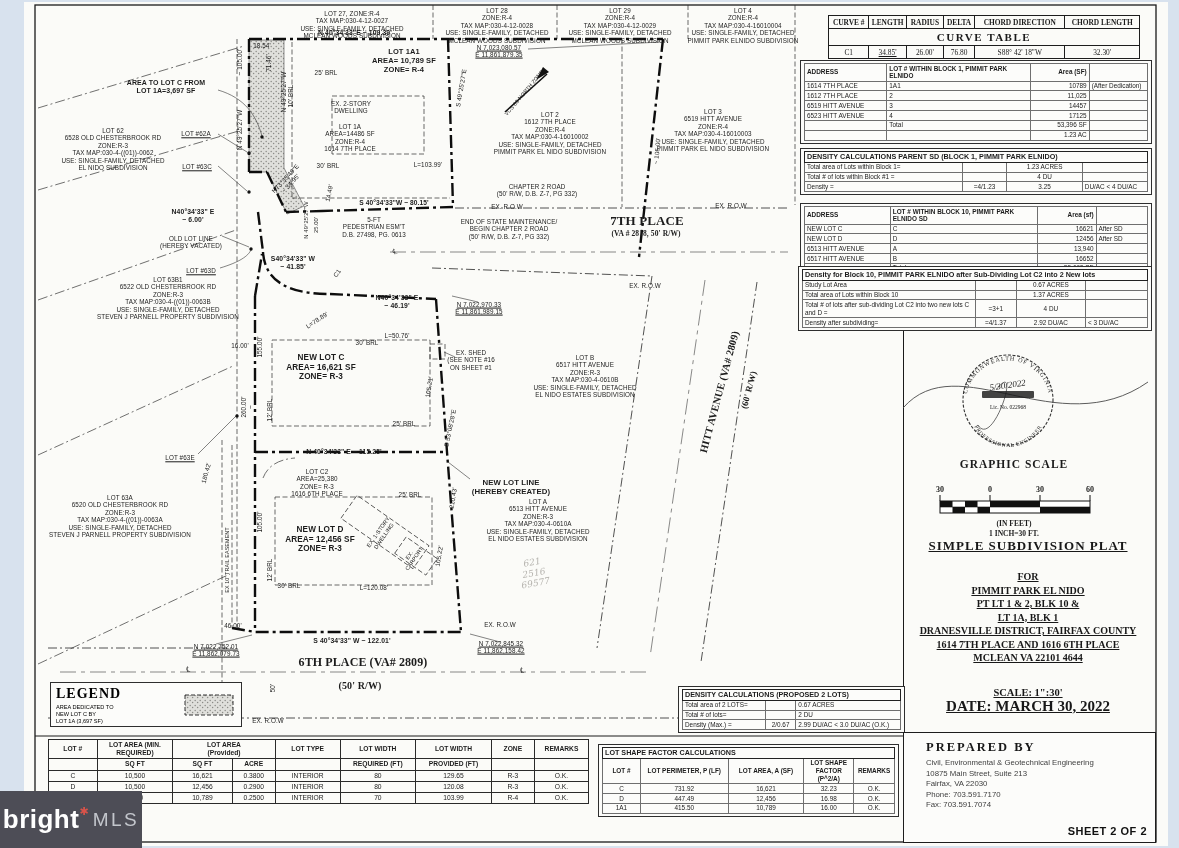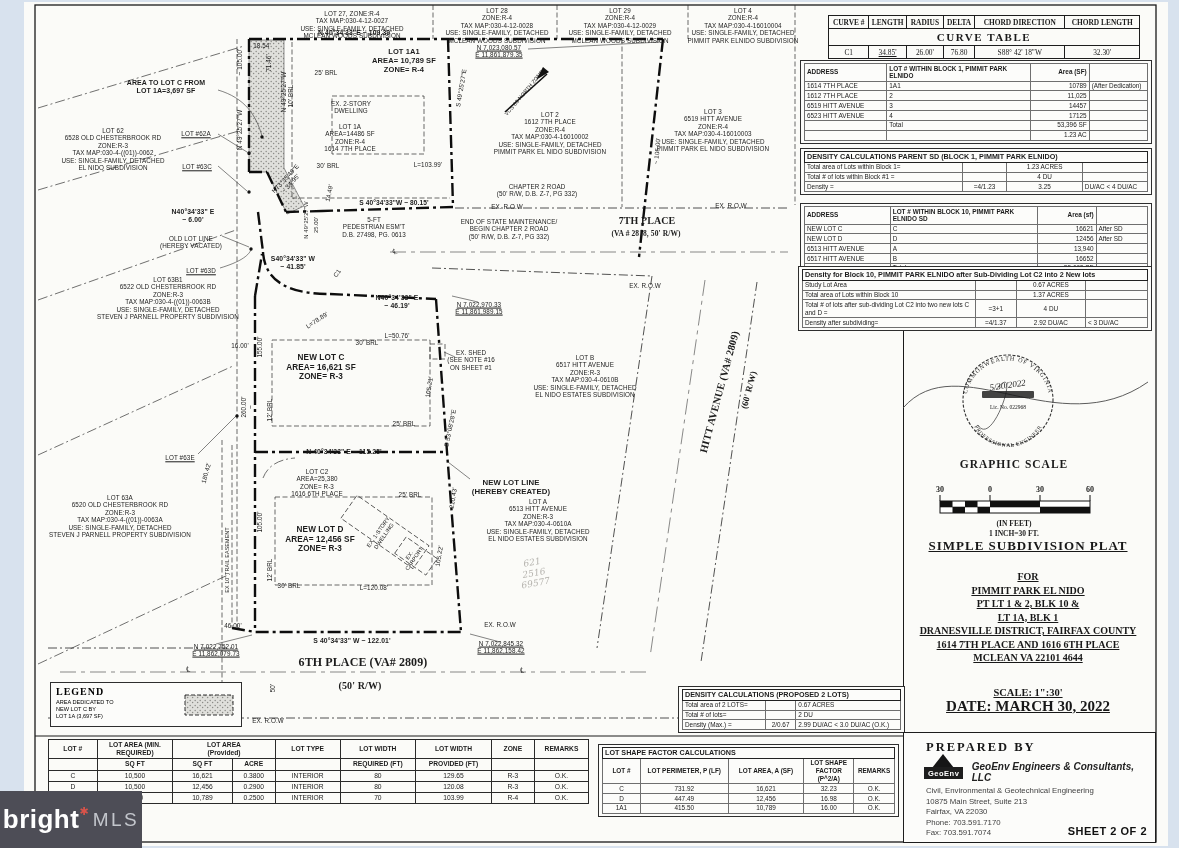--- a/index.html
+++ b/index.html
@@ -42,21 +42,21 @@
   #geo-logo{position:relative;width:44px;height:16px;margin-right:4px;}
   #geo-tri{position:absolute;left:8px;top:-10px;width:0;height:0;border-left:11px solid transparent;
     border-right:11px solid transparent;border-bottom:14px solid #161616;}
   #geo-chip{position:absolute;left:0;top:3px;background:#1d1d1d;color:#fff;font-weight:bold;
     font-size:7.5px;padding:1.5px 4px;letter-spacing:0.5px;}
   #company{font-style:italic;font-weight:bold;font-size:10px;color:#222;}
   #prep-addr{margin:3px 0 0 22px;font-size:7.8px;line-height:1.35;color:#3e3e3e;white-space:pre-line;}
   #sheet-label{position:absolute;right:8px;bottom:5px;font-weight:bold;font-size:11px;color:#111;letter-spacing:0.5px;}
   #legendbox{position:absolute;left:50px;top:682px;width:192px;height:45px;border:1.3px solid #2e2e2e;
     box-sizing:border-box;background:#fcfcfa;display:flex;padding:3px 5px;}
-  #legend-title{font-family:"Liberation Serif",serif;font-weight:bold;font-size:10px;letter-spacing:1px;}
+  #legend-title{font-family:"Liberation Serif",serif;font-weight:bold;font-size:14px;letter-spacing:1px;}
   #legend-item{font-size:5.6px;line-height:1.25;white-space:pre-line;margin-top:2px;}
   #scaleblk{position:absolute;left:922px;top:452px;width:190px;height:92px;}
   #sealblk{position:absolute;left:898px;top:330px;width:262px;height:152px;}
   #watermark{position:absolute;left:0;top:791px;width:142px;height:57px;background:#4d4d56;
     display:flex;align-items:center;justify-content:center;}
   #wm-brand{font:800 26px "Liberation Sans",sans-serif;color:#ffffff;letter-spacing:0.5px;}
   #wm-mark{color:#d9534a;font-size:11px;margin:-16px 0 0 0;}
   #wm-suffix{font:400 19px "Liberation Sans",sans-serif;color:#c3c6cc;letter-spacing:2.5px;margin-left:4px;}
   svg text{font-family:"Liberation Serif",serif;fill:#1b1b1b;}
 </style>
@@ -230,21 +230,21 @@
       <div class="lab b" style="left: 394px; top: 203px; font-size: 6.6px; transform: translate(-50%, -50%);">S 40°34'33"W   ~   80.15'</div>
       <div class="lab" style="left: 306px; top: 220px; font-size: 5.8px; transform: translate(-50%, -50%) rotate(-90deg);">N 49°25'27"W</div>
       <div class="lab" style="left: 316px; top: 225px; font-size: 5.8px; transform: translate(-50%, -50%) rotate(-90deg);">25.00'</div>
       <div class="lab" style="left: 374px; top: 227px; transform: translate(-50%, -50%);">5-FT
 PEDESTRIAN ESM'T
 D.B. 27498, PG. 0613</div>
       <div class="lab" style="left: 537px; top: 190px; transform: translate(-50%, -50%);">CHAPTER 2 ROAD
 (50' R/W, D.B. Z-7, PG 332)</div>
       <div class="lab" style="left: 507px; top: 207px; transform: translate(-50%, -50%);">EX. R.O.W</div>
       <div class="lab" style="left: 731px; top: 206px; transform: translate(-50%, -50%);">EX. R.O.W</div>
-      <div class="lab b s" style="left: 647px; top: 221px; font-size: 10px; transform: translate(-50%, -50%);">7TH  PLACE</div>
+      <div class="lab b s" style="left: 647px; top: 221px; font-size: 13px; transform: translate(-50%, -50%);">7TH  PLACE</div>
       <div class="lab b s" style="left: 646px; top: 234px; font-size: 7.5px; transform: translate(-50%, -50%);">(VA # 2818, 50' R/W)</div>
       <div class="lab" style="left: 509px; top: 229px; transform: translate(-50%, -50%);">END OF STATE MAINTENANCE/
 BEGIN CHAPTER 2 ROAD
 (50' R/W, D.B. Z-7, PG 332)</div>
       <div class="lab b" style="left: 293px; top: 263px; font-size: 6.8px; transform: translate(-50%, -50%);">S40°34'33" W
 ~ 41.85'</div>
       <div class="lab" style="left: 191px; top: 242px; transform: translate(-50%, -50%);">OLD LOT LINE
 (HEREBY VACATED)</div>
       <div class="lab b" style="left: 193px; top: 216px; font-size: 6.8px; transform: translate(-50%, -50%);">N40°34'33" E
 ~ 6.00'</div>
@@ -752,27 +752,20 @@
     <div class="tb-line">LT 1A, BLK 1</div>
     <div class="tb-line">DRANESVILLE DISTRICT, FAIRFAX COUNTY</div>
     <div class="tb-line">1614 7TH PLACE AND 1616 6TH PLACE</div>
     <div class="tb-line">MCLEAN VA 22101 4644</div>
     <div id="tb-scale">SCALE: 1":30'</div>
     <div id="tb-date">DATE: MARCH 30, 2022</div>
   </div>
 
   <div id="prepared">
     <div id="prep-head">PREPARED BY</div>
-    <div id="logo-row">
-      <div id="geo-logo">
-        <div id="geo-tri"></div>
-        <div id="geo-chip">GeoEnv</div>
-      </div>
-      <div id="company">GeoEnv Engineers &amp; Consultants, LLC</div>
-    </div>
     <div id="prep-addr">Civil, Environmental &amp; Geotechnical Engineering
 10875 Main Street, Suite 213
 Fairfax, VA  22030
 Phone:  703.591.7170
 Fax:  703.591.7074</div>
     <div id="sheet-label">SHEET 2 OF 2</div>
   </div>
 
   <div id="legendbox">
     <div style="flex:1;">

